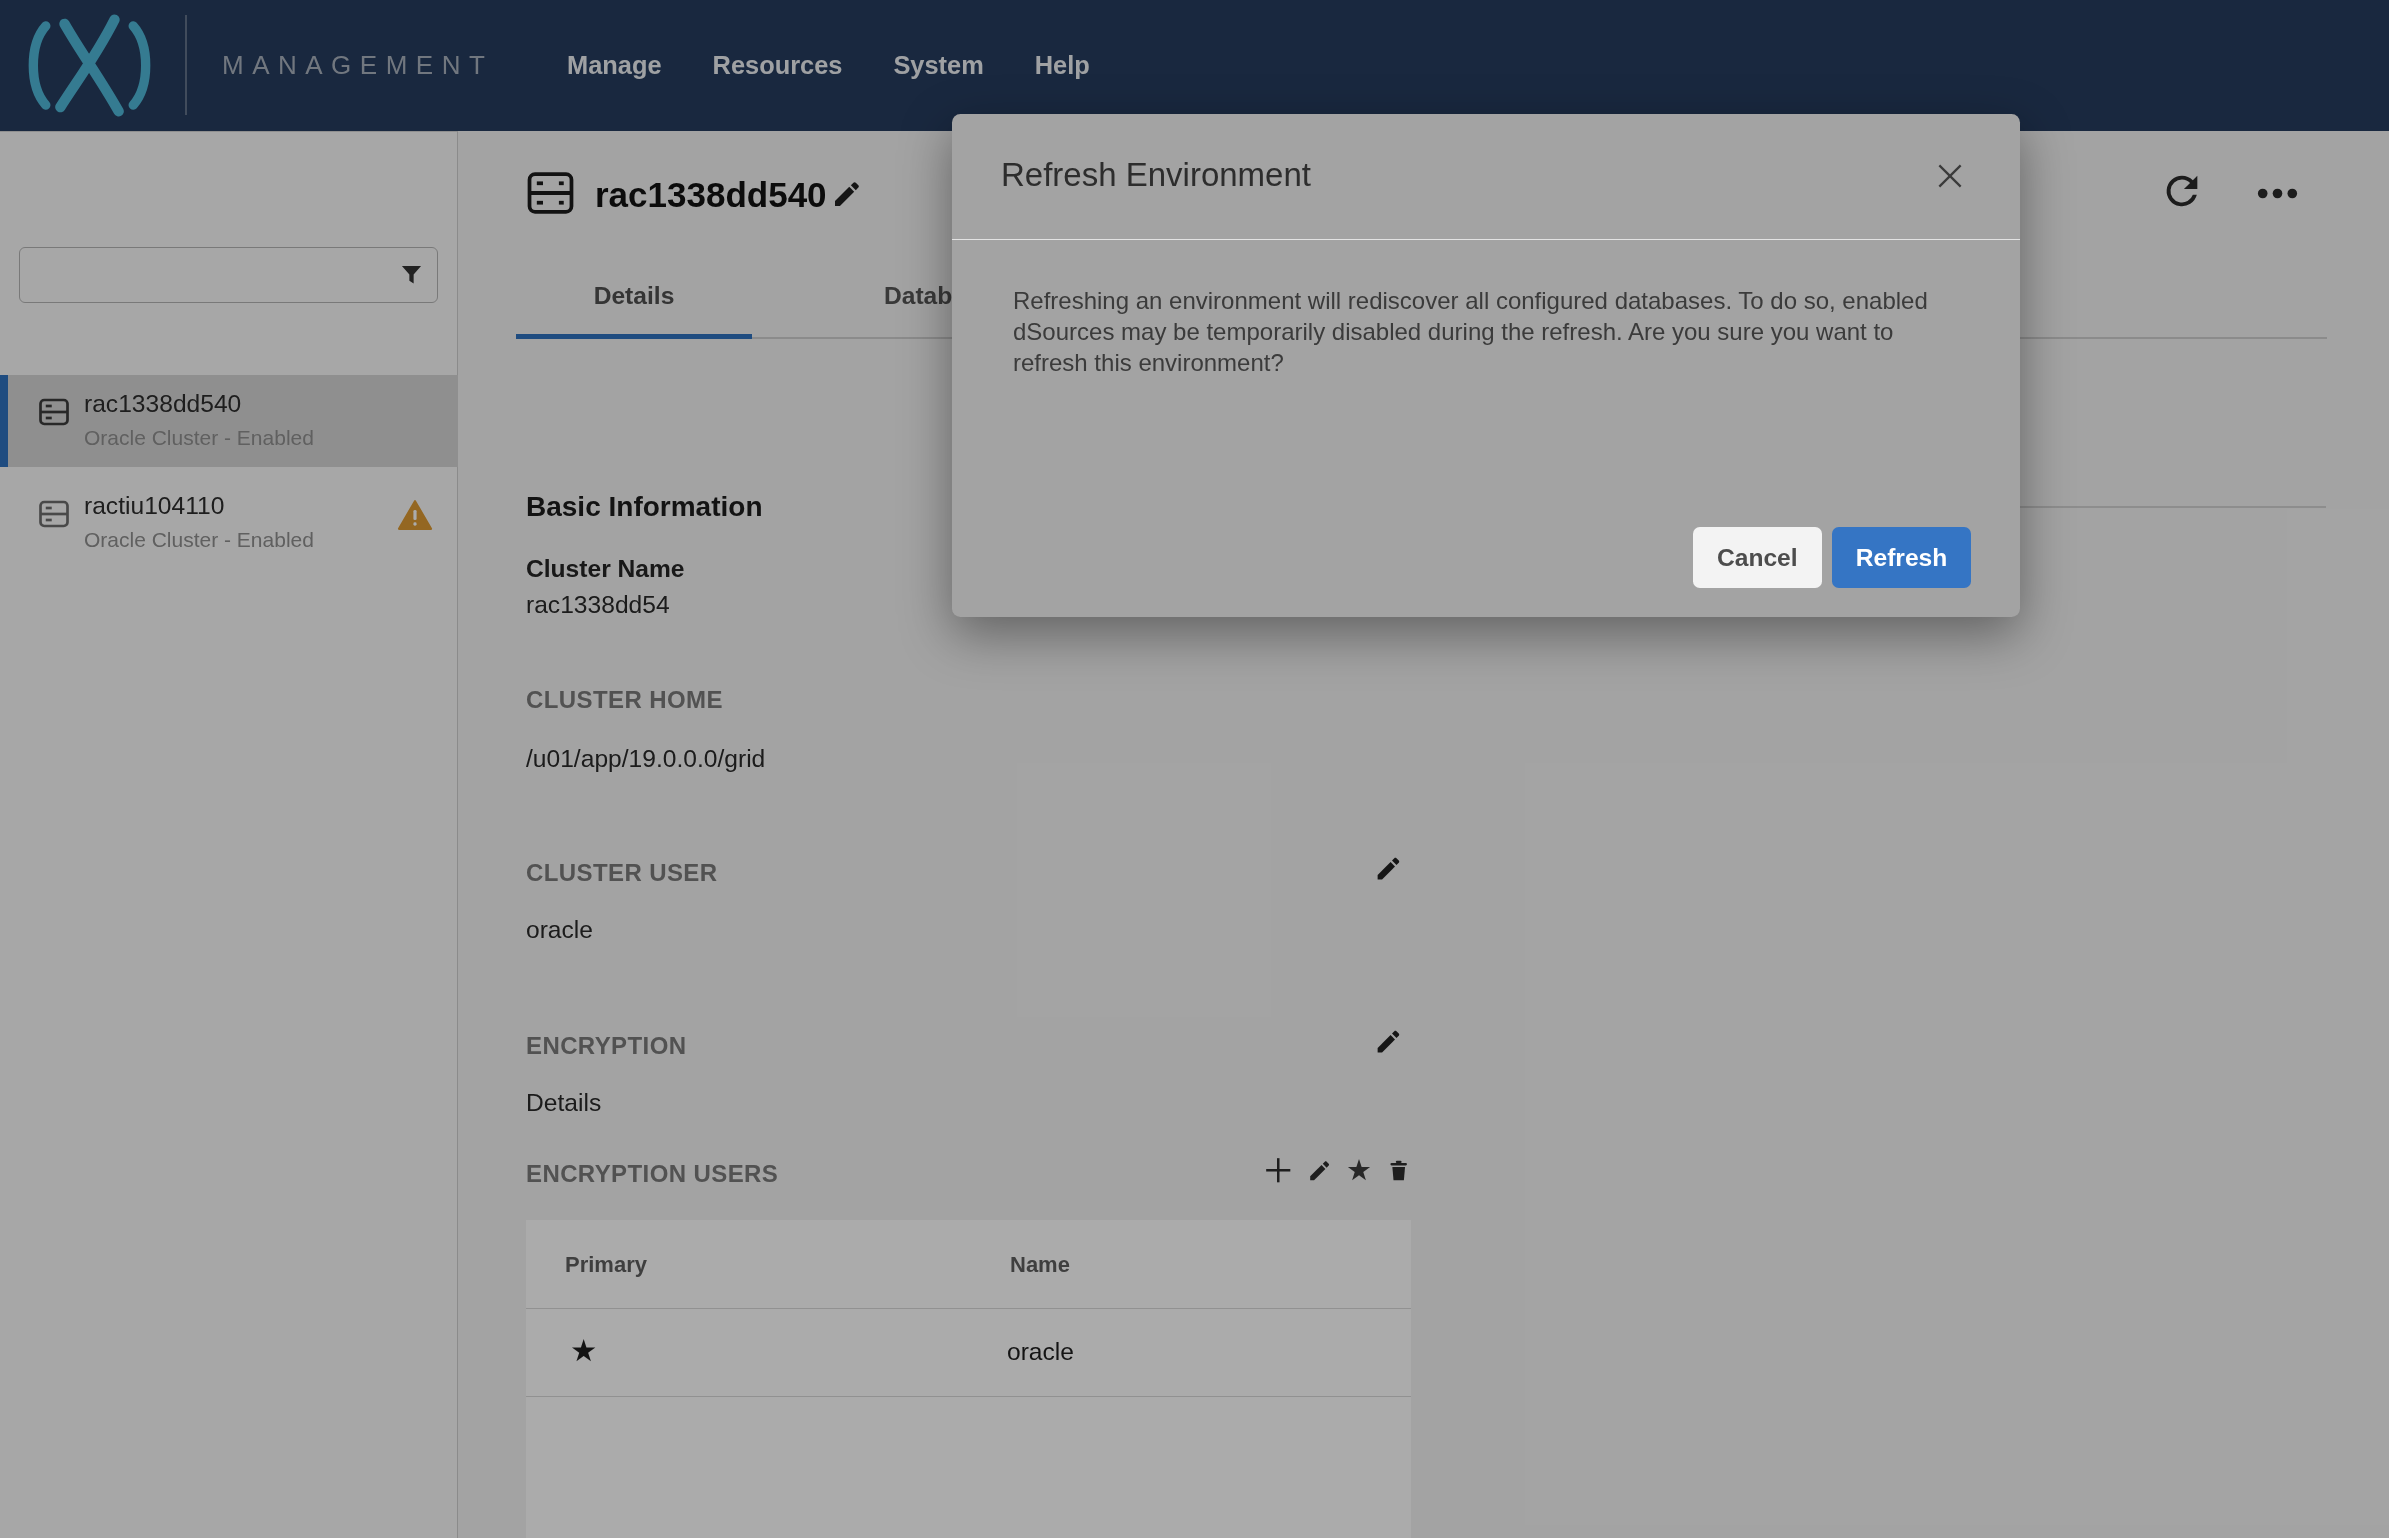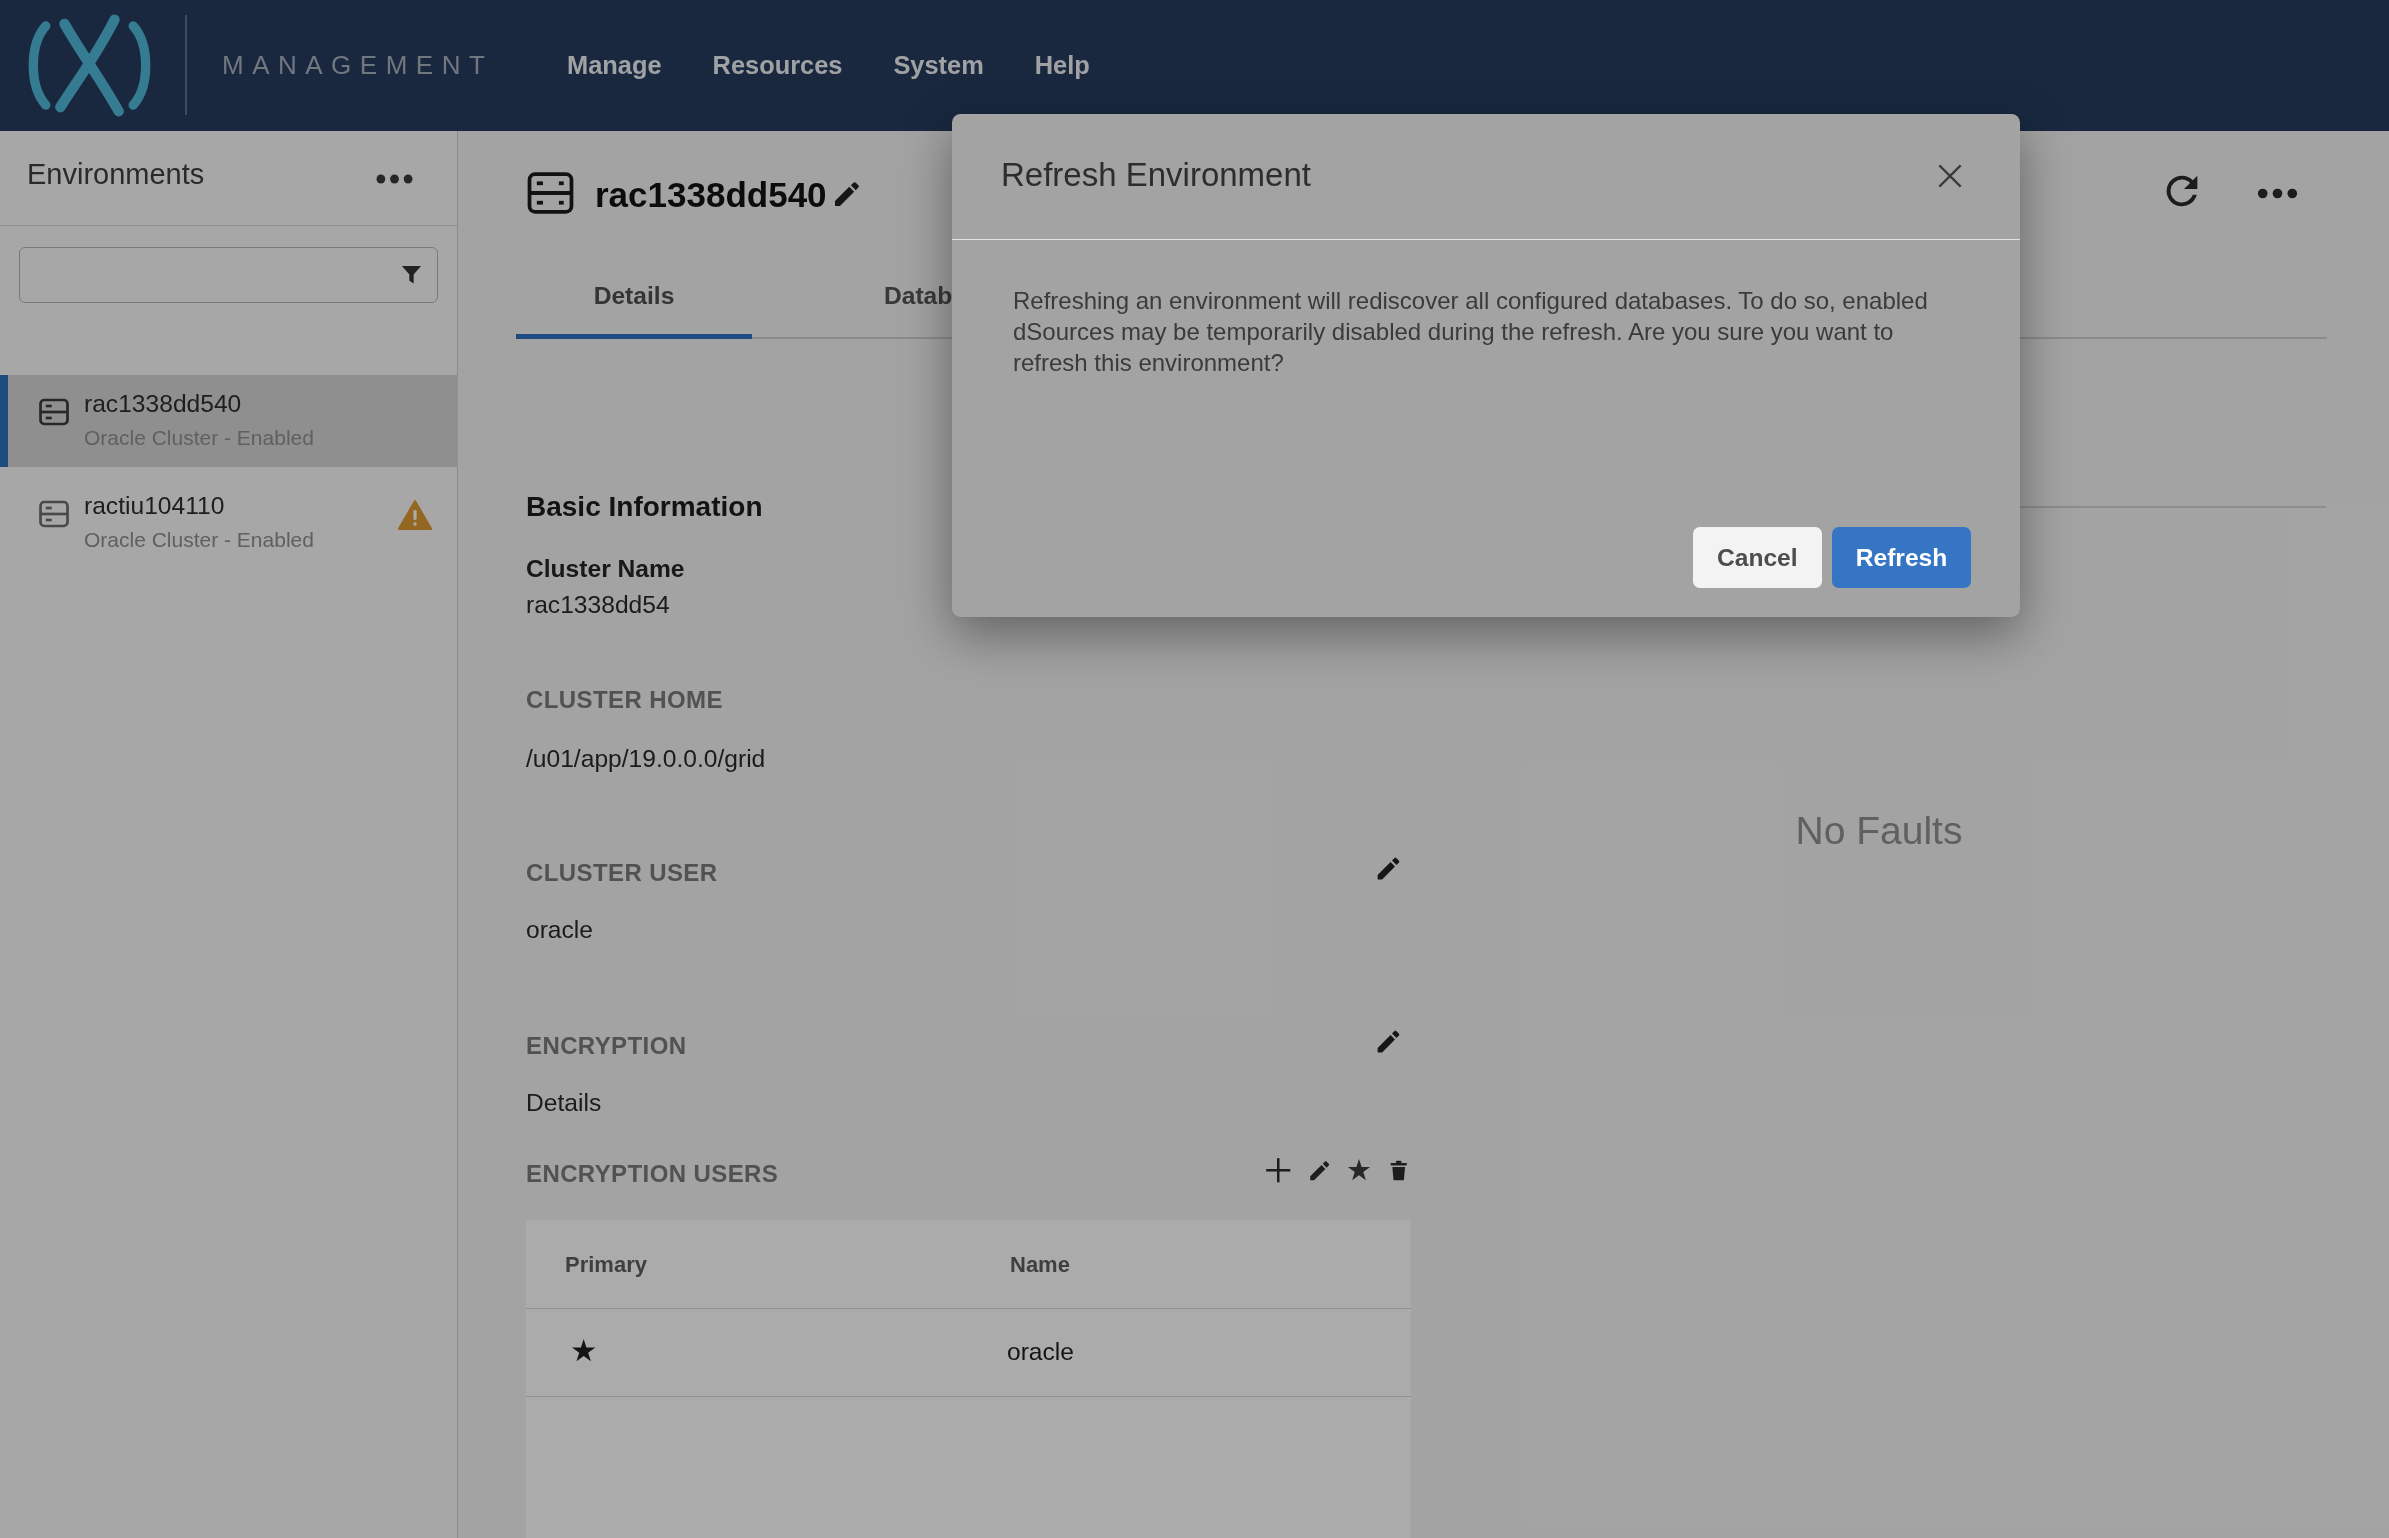--- a/index.html
+++ b/index.html
@@ -107,28 +107,20 @@
     <div class="brand-text">MANAGEMENT</div>
     <div class="nav-menu">
       <span class="nav-item">Manage</span>
       <span class="nav-item">Resources</span>
       <span class="nav-item">System</span>
       <span class="nav-item">Help</span>
     </div>
   </nav>
 
   <aside class="sidebar">
-    <div class="sidebar-header">
-      <div class="sidebar-title">Environments</div>
-      <svg class="sidebar-kebab" viewBox="0 0 24 20" fill="currentColor">
-        <circle cx="4" cy="10" r="2.6"></circle>
-          <circle cx="12" cy="10" r="2.6"></circle>
-          <circle cx="20" cy="10" r="2.6"></circle>
-      </svg>
-    </div>
     <div class="sidebar-hr"></div>
 
     <div class="filter-box">
       <svg class="filter-funnel" viewBox="0 0 24 24" fill="currentColor">
         <path d="M3.5 4.5 h17 l-6.6 7.6 v8 l-3.8 -2.6 v-5.4 z"></path>
       </svg>
     </div>
 
     <div class="env-list">
 
@@ -242,21 +234,20 @@
         <div class="ut-div1"></div>
         <div class="ut-row">
           <div class="ut-star">★</div>
           <div class="ut-name">oracle</div>
         </div>
         <div class="ut-div2"></div>
       </div>
     </div>
 
     <div class="faults-divider"></div>
-    <div class="no-faults">No Faults</div>
   </main>
 
   <div class="dim-overlay"></div>
 
   <div class="modal">
     <div class="modal-header">
       <div class="modal-title">Refresh Environment</div>
       <svg class="modal-close" viewBox="0 0 24 24" stroke="currentColor" stroke-width="1.7" fill="none">
         <line x1="4" y1="4" x2="20" y2="20"></line>
           <line x1="20" y1="4" x2="4" y2="20"></line>

